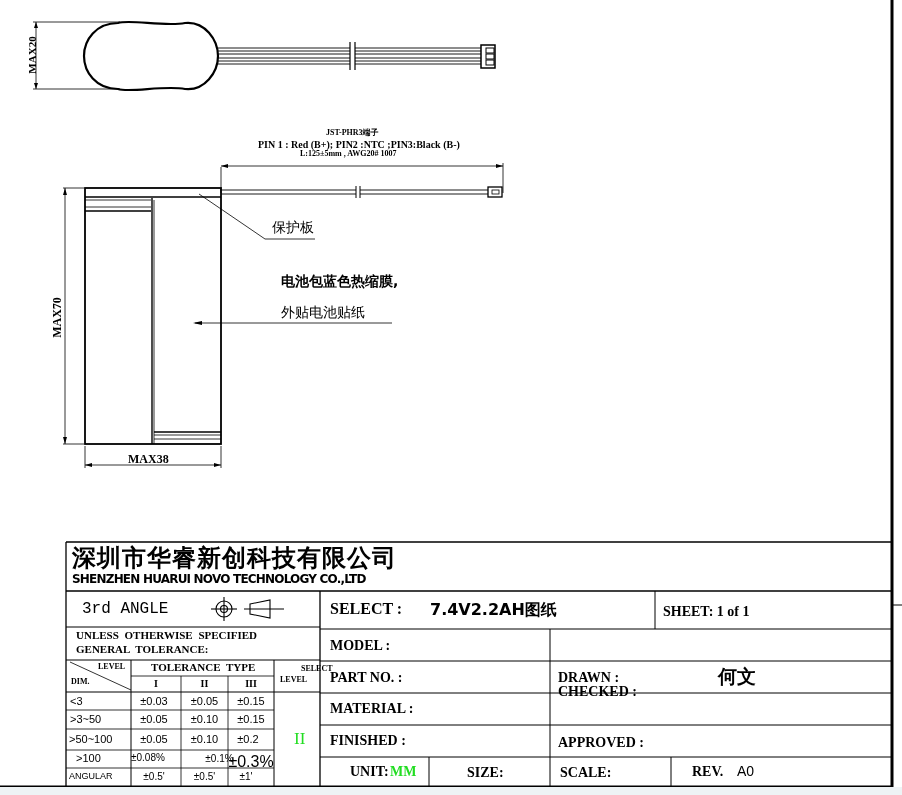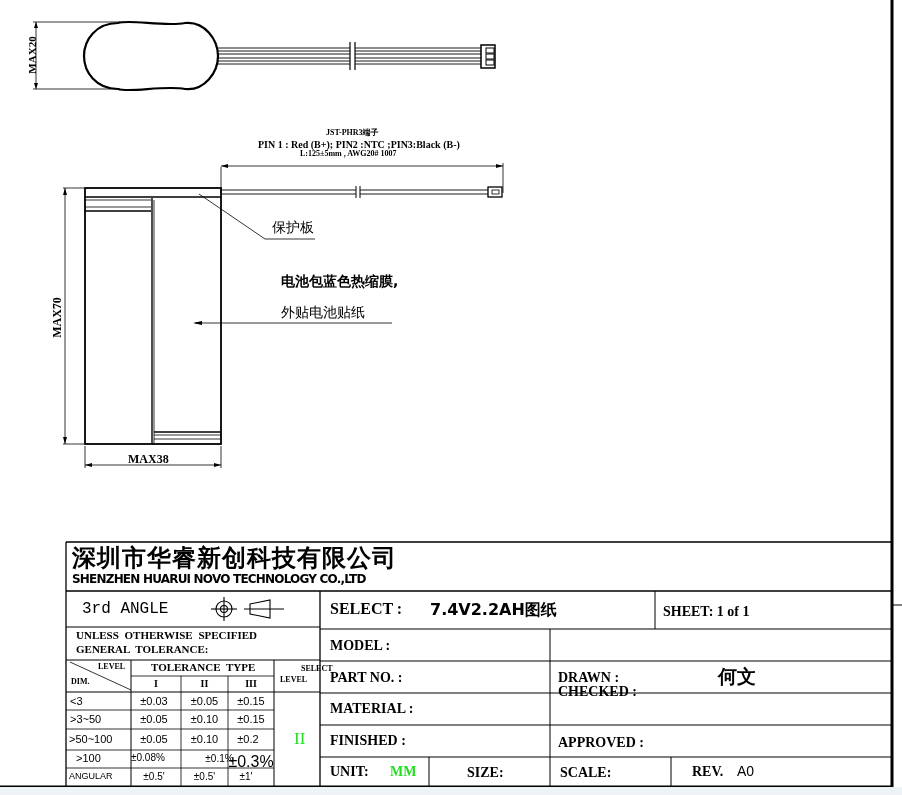--- a/index.html
+++ b/index.html
@@ -176,21 +176,21 @@
 <div class="cell" style="left:663px; top:604px;">SHEET: 1 of 1</div>
 
 <div class="cell" style="left:330px; top:638px;">MODEL :</div>
 <div class="cell" style="left:330px; top:670px;">PART NO. :</div>
 <div class="cell" style="left:558px; top:670px;">DRAWN :</div>
 <div class="cell cn" style="left:718px; top:664px; font-size:19px; font-family:'DejaVu Sans', sans-serif;">何文</div>
 <div class="cell" style="left:330px; top:701px;">MATERIAL :</div>
 <div class="cell" style="left:558px; top:684px;">CHECKED :</div>
 <div class="cell" style="left:330px; top:733px;">FINISHED :</div>
 <div class="cell" style="left:558px; top:735px;text-align:center;">APPROVED :</div>
-<div class="cell" style="left:330px; top:764px;">UNIT:</div>
+<div class="cell" style="left:350px; top:764px;">UNIT:</div>
 <div class="cell" style="left:390px; top:764px; color:#22dd22;">MM</div>
 <div class="cell" style="left:467px; top:765px;">SIZE:</div>
 <div class="cell" style="left:560px; top:765px;">SCALE:</div>
 <div class="cell" style="left:692px; top:764px;">REV.</div>
 <div class="cell" style="left:737px; top:763px; font-weight:normal; font-family:'Liberation Sans', sans-serif;">A0</div>
 
 <div class="cell" style="left:76px; top:629px; font-size:11px; word-spacing:3px;">UNLESS OTHERWISE SPECIFIED</div>
 <div class="cell" style="left:76px; top:643px; font-size:11px; word-spacing:3px;">GENERAL TOLERANCE:</div>
 <div class="cell" style="left:98px; top:662px; font-size:8px;">LEVEL</div>
 <div class="cell" style="left:71px; top:677px; font-size:8px;">DIM.</div>

